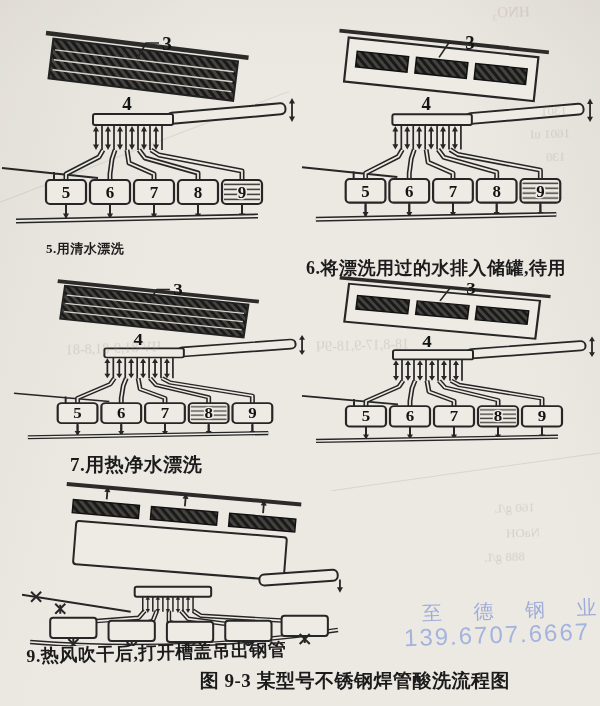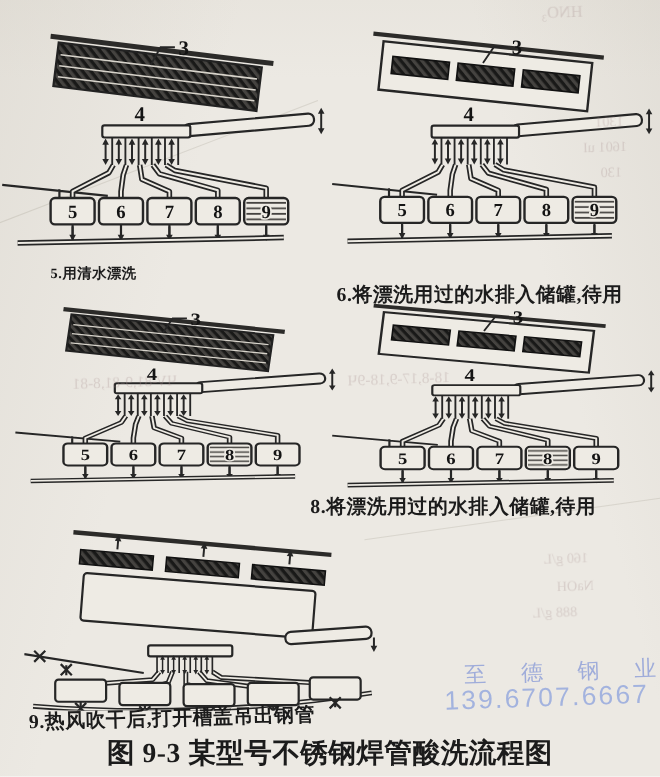--- a/index.html
+++ b/index.html
@@ -189,21 +189,21 @@
     <path d="M140,34 L150,19 L163,19" stroke="#262626" stroke-width="1.7" fill="none"></path>
     <text class="num lbl" x="171" y="26">3</text>
     <text class="num lbl" x="127" y="88">4</text>
     <text class="num" x="66" y="176">5</text>
     <text class="num" x="110" y="176">6</text>
     <text class="num" x="154" y="176">7</text>
     <text class="num onhatch" x="198" y="176">8</text>
     <text class="num" x="242" y="176">9</text>
   </svg>
 
-  <div class="cap" style="left:282px;top:448px;font-size:18px;">8.将漂洗用过的水排入储罐,待用</div>
+  <div class="cap" style="left:70px;top:452px;font-size:19px;">7.用热净水漂洗</div>
 
   <svg class="panel" style="left:22px;top:480px;" width="322" height="166" viewBox="0 0 320 165">
     <rect x="44" y="12" width="234" height="4" fill="#2c2b29" transform="rotate(5 160 14)"></rect>
     <g transform="rotate(4.5 160 70)">
       <rect x="52" y="49" width="210" height="43" rx="3" fill="#eeebe4" stroke="#262626" stroke-width="2"></rect>
     </g>
     <g transform="rotate(5 160 36)">
       <g fill="url(#hatchDense)" stroke="#111111" stroke-width="1.4">
         <rect x="50" y="29" width="66" height="13"></rect>
         <rect x="128" y="29" width="66" height="13"></rect>
@@ -253,21 +253,21 @@
     <use href="#sym-updown" transform="translate(165 115) scale(0.72)"></use>
     <use href="#sym-valve" x="51" y="163"></use>
     <use href="#sym-valve" x="109" y="166"></use>
     <use href="#sym-valve" x="167" y="167"></use>
     <use href="#sym-valve" x="225" y="165"></use>
     <use href="#sym-valve" x="281" y="158"></use>
   </svg>
 
   <div class="cap" style="left:26px;top:644px;font-size:18px;transform:rotate(-1.5deg);transform-origin:left top;">9.热风吹干后,打开槽盖吊出钢管</div>
 
-  <div class="cap" style="left:90px;top:668px;width:420px;text-align:center;font-size:25px;white-space:nowrap;">图 9-3  某型号不锈钢焊管酸洗流程图</div>
+  <div class="cap" style="left:90px;top:668px;width:420px;text-align:right;font-size:19px;white-space:nowrap;">图 9-3  某型号不锈钢焊管酸洗流程图</div>
 
   <div class="wm" style="left:422px;top:597px;font-size:20px;letter-spacing:13px;color:#8d9ed8;">至 德 钢 业</div>
   <div class="wm" style="left:404px;top:621px;font-size:24px;letter-spacing:2px;color:#92a6de;">139.6707.6667</div>
 
   <div class="bleed" style="left:492px;top:4px;font-size:15px;">HNO₃</div>
   <div class="bleed" style="left:541px;top:103px;font-size:13px;">1301</div>
   <div class="bleed" style="left:530px;top:126px;font-size:13px;">1601 uI</div>
   <div class="bleed" style="left:546px;top:149px;font-size:13px;">130</div>
   <div class="bleed" style="left:316px;top:338px;font-size:14px;">18-8,17-9,18-9Ч</div>
   <div class="bleed" style="left:66px;top:341px;font-size:14px;">ЧV-81,9-81,8-81</div>

